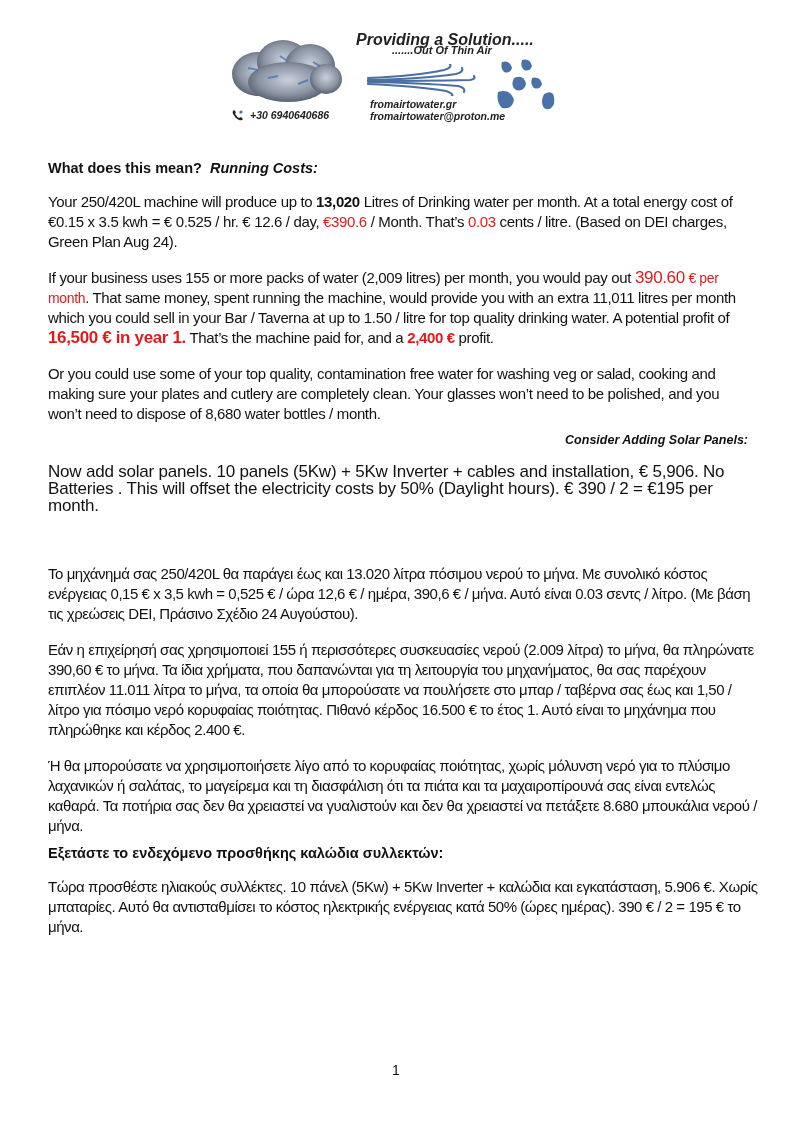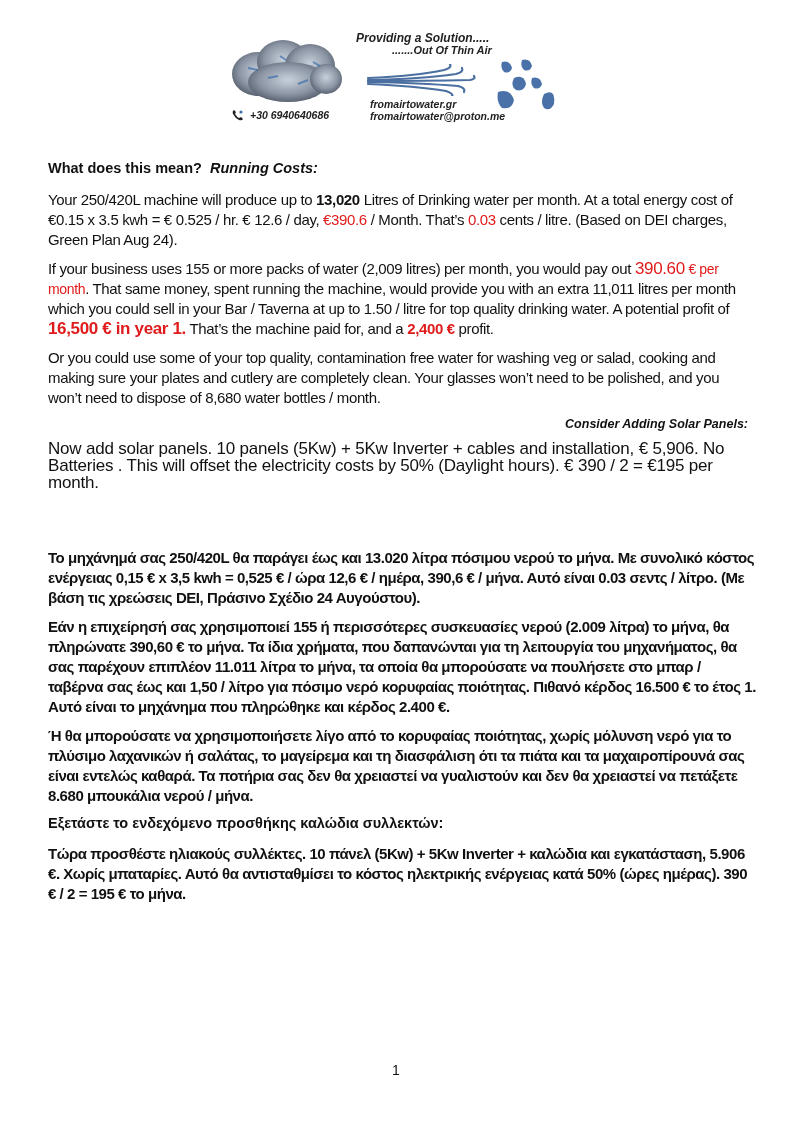--- a/index.html
+++ b/index.html
@@ -1,45 +1,45 @@
 <!DOCTYPE html>
 <html><head>
 <meta charset="utf-8">
 <style>
   html, body { margin: 0; padding: 0; background: #ffffff; }
   body { width: 794px; height: 1123px; position: relative; overflow: hidden;
          font-family: "Liberation Sans", sans-serif; color: #111; }
   .logo { position: absolute; left: 224px; top: 28px; width: 330px; height: 95px; }
   .logo .cloud { position: absolute; left: 4px; top: 6px; width: 120px; height: 70px; }
-  .logo .tag1 { position: absolute; left: 132px; top: 3px; font-size: 12px; font-weight: bold; font-style: italic; color: #222; }
+  .logo .tag1 { position: absolute; left: 132px; top: 3px; font-size: 16px; font-weight: bold; font-style: italic; color: #222; }
   .logo .tag2 { position: absolute; left: 168px; top: 16px; font-size: 11px; font-weight: bold; font-style: italic; color: #222; }
   .logo .wind { position: absolute; left: 142px; top: 36px; width: 110px; height: 32px; }
   .logo .drops { position: absolute; left: 272px; top: 30px; width: 60px; height: 55px; }
   .logo .phone { position: absolute; left: 8px; top: 81px; font-size: 10.5px; font-weight: bold; font-style: italic; color: #222; display:flex; align-items:center; gap:6px;}
   .logo .phone-icon { width: 12px; height: 12px; }
   .logo .site { position: absolute; left: 146px; top: 70px; font-size: 10.5px; font-weight: bold; font-style: italic; color: #222; }
   .logo .email { position: absolute; left: 146px; top: 82px; font-size: 10.5px; font-weight: bold; font-style: italic; color: #222; }
 
   .content { position: absolute; left: 48px; top: 160px; width: 700px; }
   .en { font-family: "Liberation Sans", sans-serif; }
   h2 { font-size: 14.5px; font-weight: bold; margin: 0 0 14px 0; }
   h2 i { font-style: italic; }
-  p { font-size: 15px; line-height: 20px; margin: 0 0 9px 0; letter-spacing: -0.35px; }
+  p { font-size: 15px; line-height: 20px; margin: 16px 0 9px 0; letter-spacing: -0.35px; }
   .red { color: #e01b1b; }
   .bold { font-weight: bold; }
   .big-red { color: #e01b1b; font-weight: bold; font-size: 17px; }
   .money-red { color: #e01b1b; font-size: 17px; }
   .money-red small { font-size: 14px; }
   h3 { font-size: 12.5px; font-weight: bold; font-style: italic; margin: 6px 0 9px 0; text-align: right; }
   .small { font-size: 17px; line-height: 17px; letter-spacing: -0.2px; }
 
   .gr { position: absolute; left: 48px; top: 548px; width: 710px; }
   .gr h2 { margin-bottom: 14px; }
   .gr h2.second { margin-top: 8px; margin-bottom: 13px; }
-  .gr p { letter-spacing: -0.45px; font-weight: bold; }
+  .gr p { letter-spacing: -0.45px; }
 
   .page-num { position: absolute; left: 392px; top: 1062px; font-size: 14px; }
 </style>
 </head>
 <body>
 
 <div class="logo">
   <svg class="cloud" viewBox="0 0 120 70">
     <defs>
       <radialGradient id="cg" cx="50%" cy="45%" r="60%">

